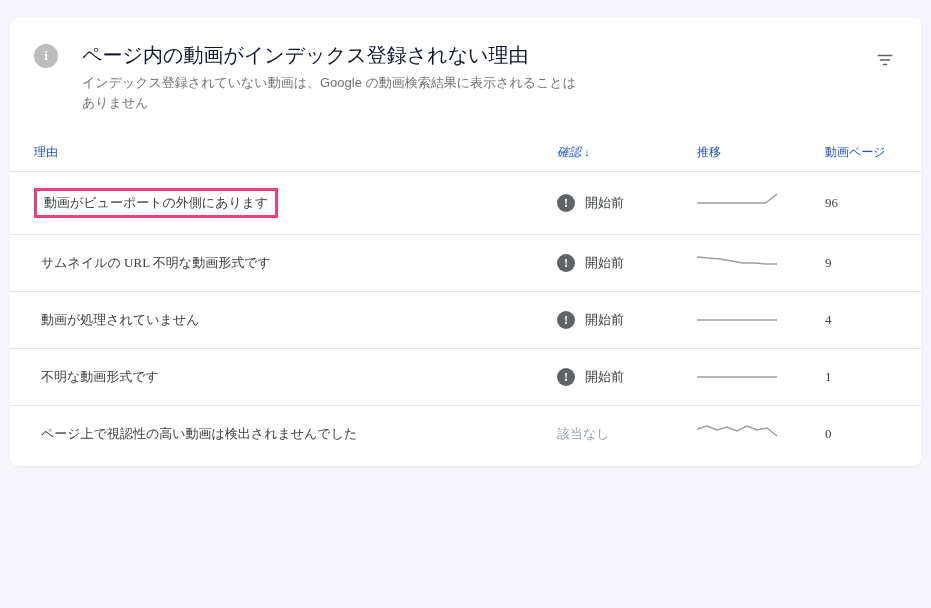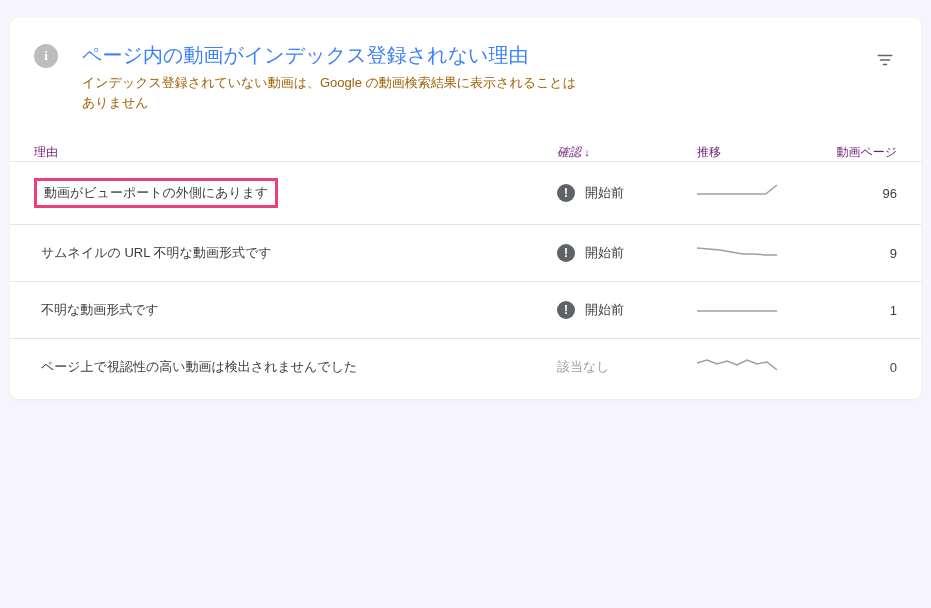--- a/index.html
+++ b/index.html
@@ -37,27 +37,27 @@
       margin-top: 2px;
       font-family: Georgia, serif;
     }
     .header-text {
       margin-left: 24px;
       flex: 1;
       min-width: 0;
     }
     .title {
       font-size: 20px;
-      color: #3b82f6;
+      color: #0f172a;
       font-weight: 400;
       line-height: 1.35;
     }
     .subtitle {
       font-size: 13px;
-      color: #a16207;
+      color: #737373;
       margin-top: 4px;
       line-height: 1.5;
       max-width: 500px;
     }
     .filter-btn {
       margin-top: 6px;
       margin-left: 12px;
       width: 24px;
       height: 24px;
       display: flex;
@@ -73,32 +73,32 @@
     }
     th, td {
       padding: 16px 24px;
       border-bottom: 1px solid #e3e3e3;
       text-align: left;
       font-weight: 400;
       vertical-align: middle;
     }
     th {
       font-size: 12px;
-      color: #701a75;
+      color: #1d4ed8;
       padding-top: 10px;
-      padding-bottom: 0;
+      padding-bottom: 10px;
     }
     th.sort-col, th.page-col,
     td.status-cell, td.page-cell { white-space: nowrap; }
-    .page-col, .page-cell { text-align: right; }
+    .page-col, .page-cell { }
     .sort-col { width: 140px; font-style: italic; }
     .trend-col { width: 120px; }
     .page-col { width: 120px; }
     tr:last-child td { border-bottom: none; }
-    tbody tr { cursor: pointer; }
+    tbody tr { cursor: pointer; font-family: Liberation Serif, serif; }
 
     .reason-badge {
       display: inline-block;
       padding: 3px 7px;
     }
     .highlighted {
       border: 3px solid #ec407a;
     }
 
     .status-cell { display: flex; align-items: center; gap: 10px; color: #3c4043; }
@@ -168,20 +168,33 @@
               <span class="status-icon">!</span>
               <span>開始前</span>
             </div>
           </td>
           <td><svg class="spark" viewBox="0 0 80 20">
               <path d="M0.0 6 L11.4 7 L22.9 8 L34.3 10 L45.7 12 L57.1 12 L68.6 13 L80.0 13"></path>
             </svg></td>
           <td class="page-cell">9</td>
         </tr>
         <tr>
+          <td><span class="reason-badge">動画が処理されていません</span></td>
+          <td>
+            <div class="status-cell">
+              <span class="status-icon">!</span>
+              <span>開始前</span>
+            </div>
+          </td>
+          <td><svg class="spark" viewBox="0 0 80 20">
+              <path d="M0.0 12 L11.4 12 L22.9 12 L34.3 12 L45.7 12 L57.1 12 L68.6 12 L80.0 12"></path>
+            </svg></td>
+          <td class="page-cell">4</td>
+        </tr>
+        <tr>
           <td><span class="reason-badge">不明な動画形式です</span></td>
           <td>
             <div class="status-cell">
               <span class="status-icon">!</span>
               <span>開始前</span>
             </div>
           </td>
           <td><svg class="spark" viewBox="0 0 80 20">
               <path d="M0.0 12 L11.4 12 L22.9 12 L34.3 12 L45.7 12 L57.1 12 L68.6 12 L80.0 12"></path>
             </svg></td>

